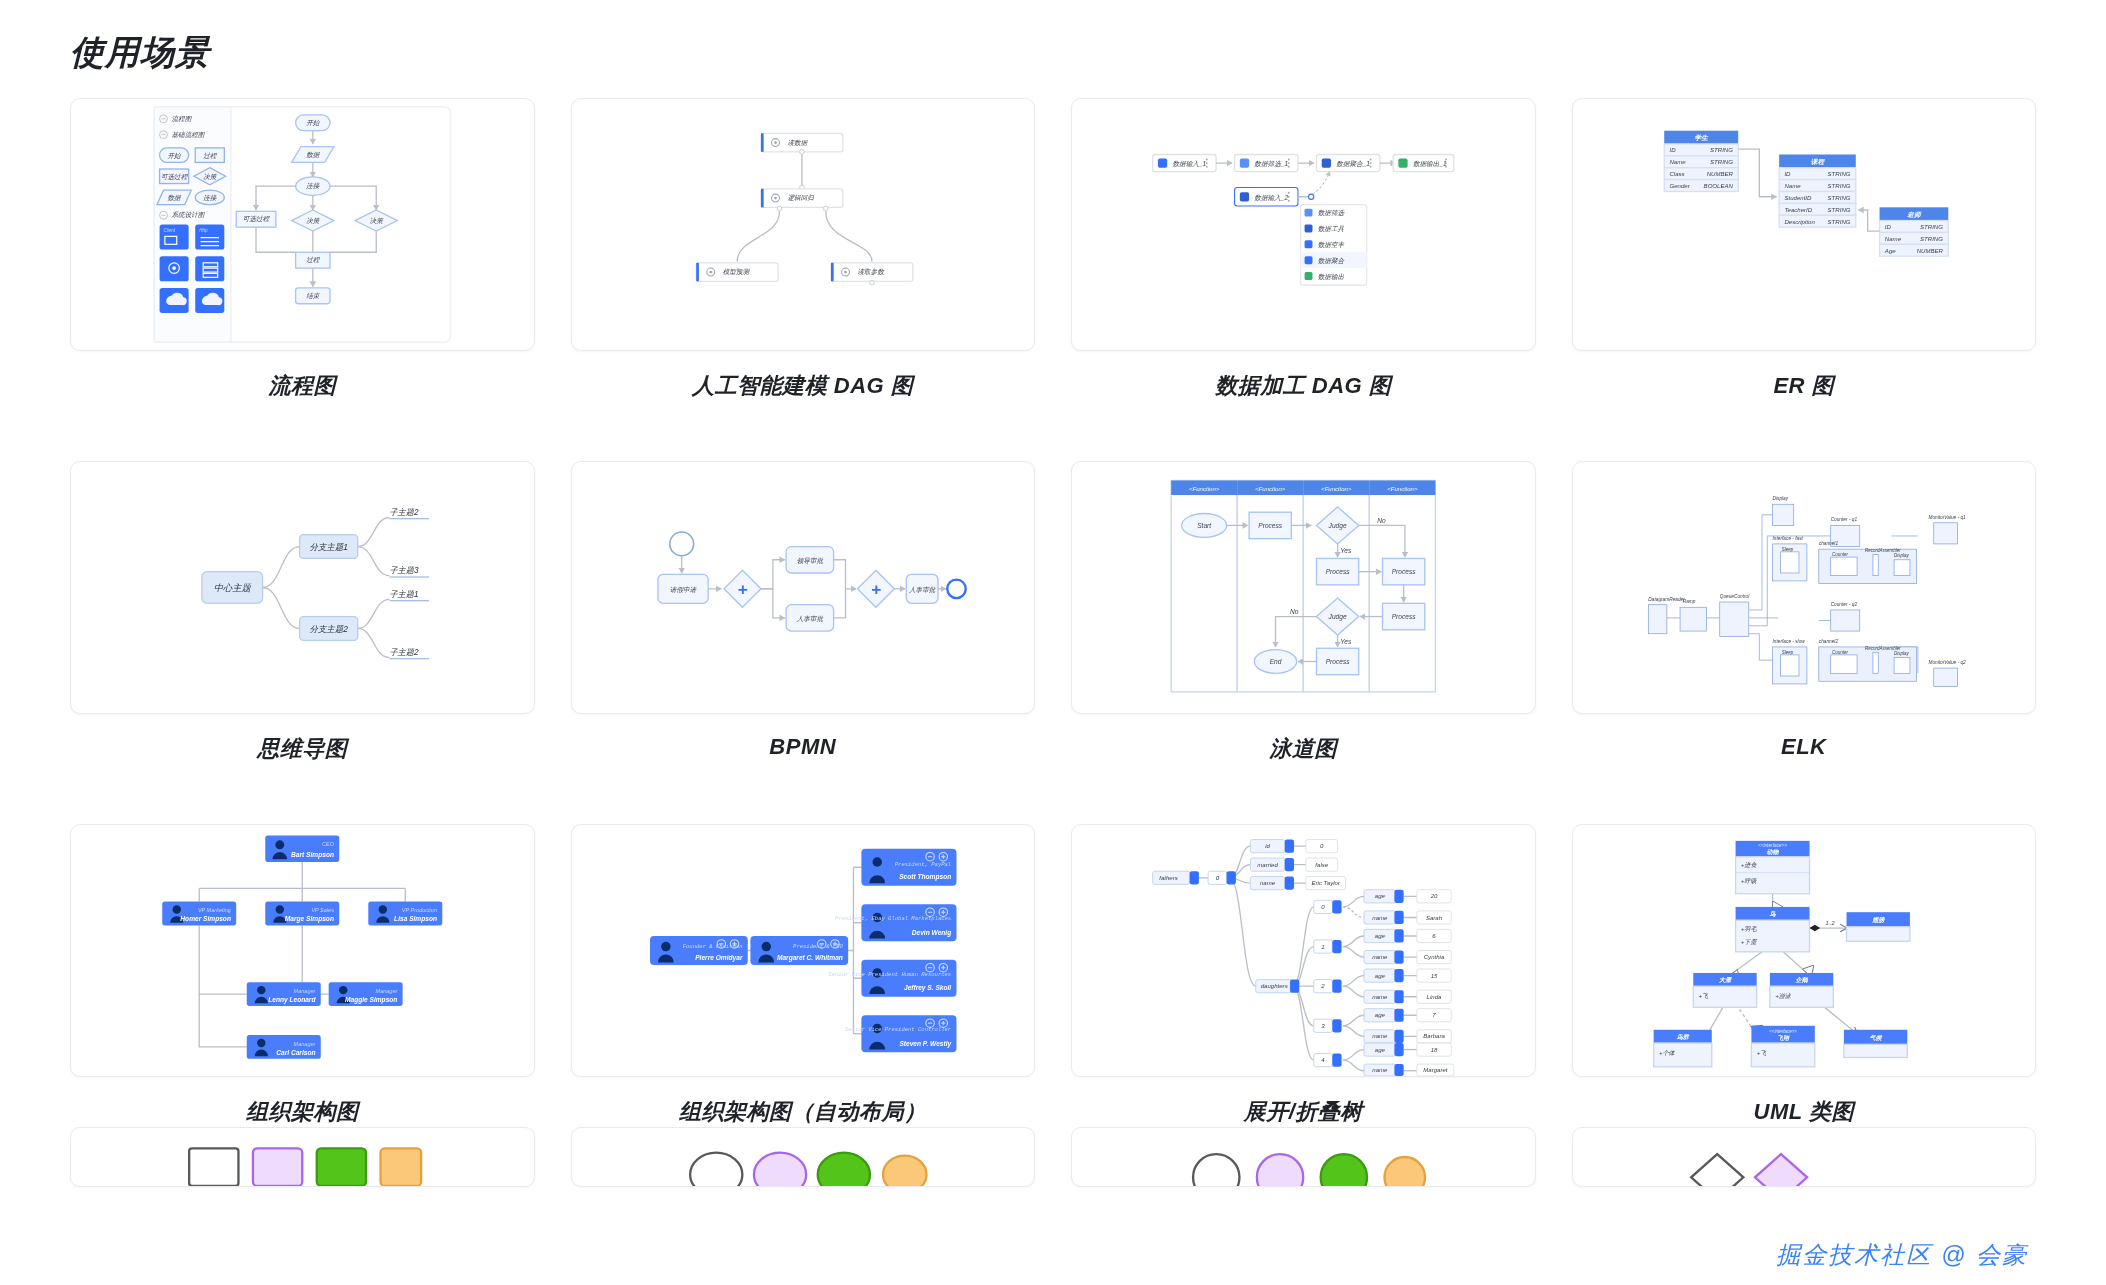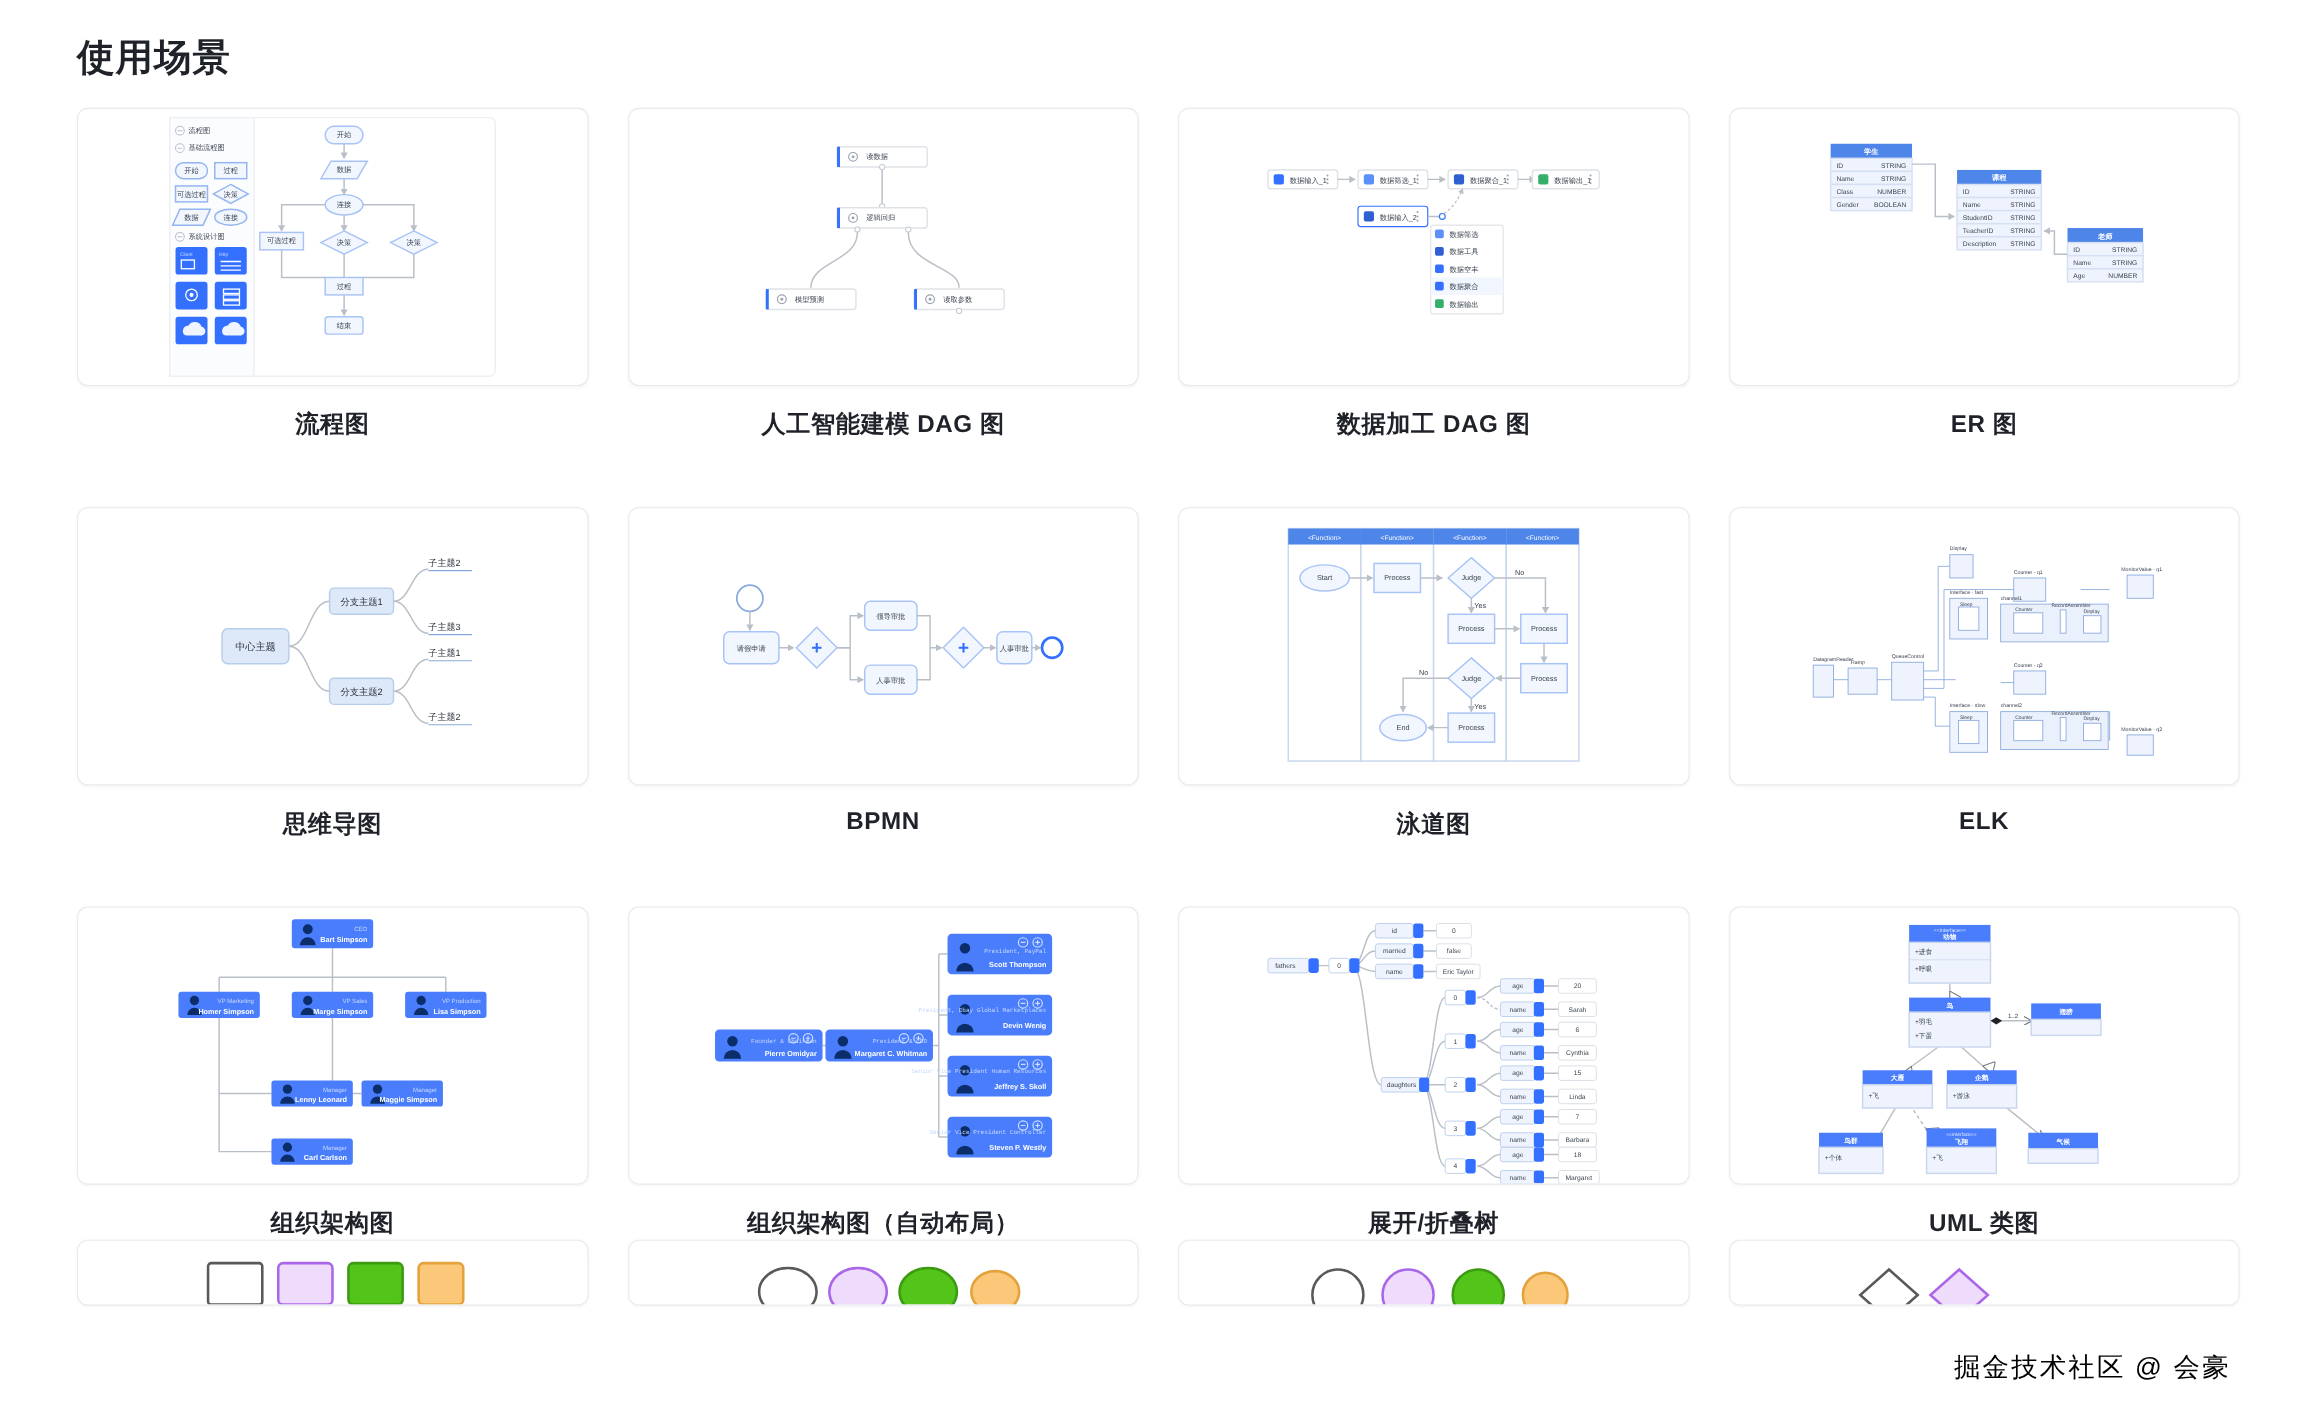--- a/index.html
+++ b/index.html
@@ -2,21 +2,21 @@
 <html><head>
 <meta charset="utf-8">
 <style>
   * { box-sizing: border-box; margin: 0; padding: 0; }
   html, body {
     width: 2106px; height: 1285px;
     background: #ffffff;
     font-family: "Liberation Sans", "DejaVu Sans", sans-serif;
     overflow: hidden;
   }
-  .page { position: relative; width: 2106px; height: 1285px; padding: 0 70px; }
+  .page { position: relative; width: 2106px; height: 1285px; padding: 0 70px; font-style: italic; }
 
   h2.section-title {
     font-size: 34px; font-weight: 700; color: #1f2329;
     letter-spacing: 1px; padding-top: 30px; padding-bottom: 22px;
   }
   .grid {
     display: grid; grid-template-columns: repeat(4, 1fr);
     gap: 60px 36px;
   }
   .cell { display: flex; flex-direction: column; align-items: center; }
@@ -53,22 +53,22 @@
   .og-name { fill:#ffffff; font-size:5px; font-weight:700; }
 
   .lane-head { fill:#4d85e8; }
   .lane-body { fill:#ffffff; stroke:#c9d6ee; }
   .lane-t { fill:#fff; font-size:4.6px; }
 
   .uml-head { fill:#4a7dfc; }
   .uml-body { fill:#eef3fd; stroke:#c9d6ee; }
 
   .watermark {
-    position: absolute; right: 78px; bottom: 26px;
-    font-size: 24px; color: #000000; letter-spacing: 2px;
+    position: absolute; right: 78px; bottom: 14px;
+    font-size: 24px; color: #3b82f6; letter-spacing: 2px;
     white-space: nowrap;
   }
   .builtin-card { height: 60px; }
 </style>
 </head>
 <body>
 
 <div class="page">
 
   <h2 class="section-title">使用场景</h2>

